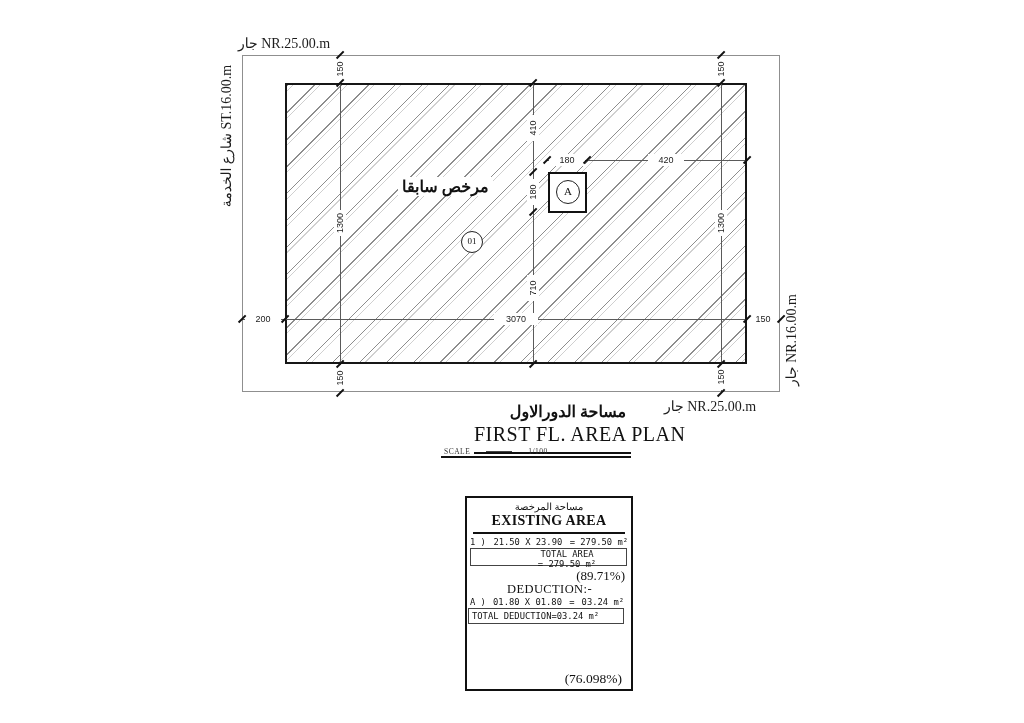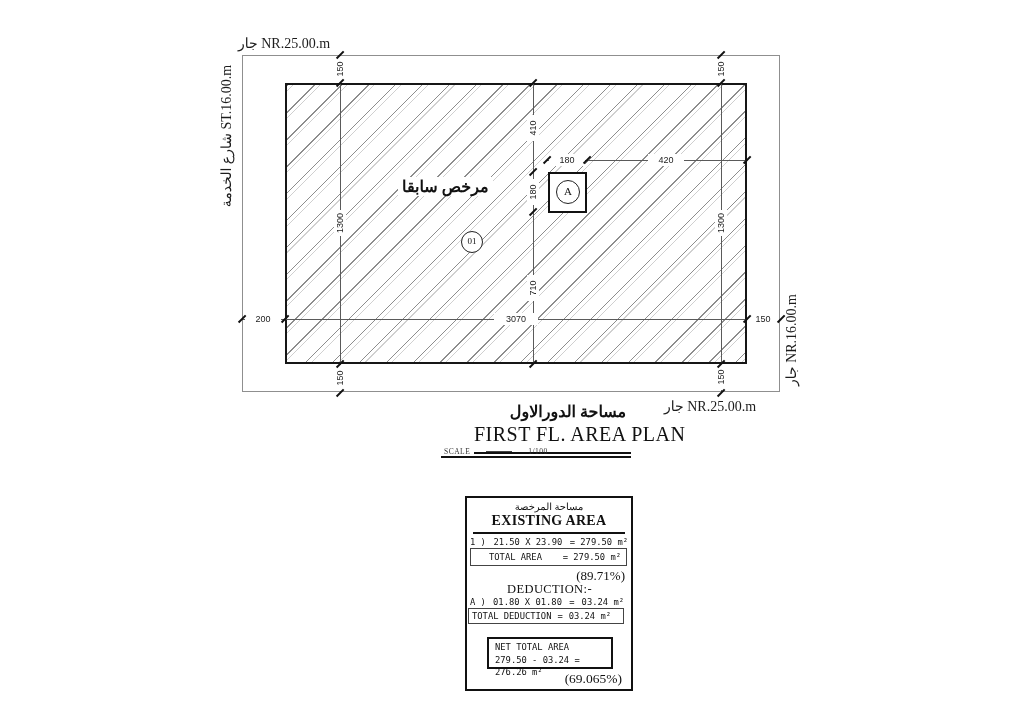--- a/index.html
+++ b/index.html
@@ -52,26 +52,26 @@
     border:2px solid #111;box-sizing:border-box;background:#fff;}
   .area-table *{box-sizing:border-box;}
   .t-abs{position:absolute;}
   .t-ar{top:3px;left:0;width:100%;text-align:center;font-size:10px;font-weight:400;}
   .t-en{top:15px;left:0;width:100%;text-align:center;font-size:14px;font-weight:700;
     letter-spacing:.3px;white-space:nowrap;}
   .t-underline{left:6px;top:34px;width:152px;height:2.4px;background:#111;}
   .mono{font-family:"DejaVu Sans Mono",monospace;font-size:8.8px;color:#111;}
   .t-row1{left:3px;top:39px;width:158px;display:flex;justify-content:space-between;}
   .ta-box{left:3px;top:50px;width:157px;height:18px;border:1.2px solid #444;
-    display:flex;align-items:center;justify-content:space-between;padding:0 5px 0 18px;}
+    display:flex;align-items:center;justify-content:space-between;padding:0 5px 0 42px;flex-direction:column;}
   .t-pct1{right:6px;top:70px;font-size:13px;}
   .t-ded{left:4px;top:84px;font-size:12.5px;letter-spacing:.4px;margin-left:36px;}
   .t-rowA{left:3px;top:99px;width:154px;display:flex;justify-content:space-between;}
   .td-box{left:1px;top:110px;width:156px;height:16px;border:1.2px solid #444;
-    display:flex;align-items:center;justify-content:space-between;padding:0 12px 0 3px;}
+    display:flex;align-items:center;padding:0 12px 0 3px;}
   .net-box{left:20px;top:139px;width:126px;height:32px;border:2.4px solid #111;
     padding:2px 0 0 6px;line-height:12.5px;}
   .t-pct2{right:9px;top:173px;font-size:13.5px;}
 </style>
 </head>
 <body>
 
 <div class="sheet">
 
   <div class="plot-boundary"></div>
@@ -169,21 +169,17 @@
       <span>=</span>
       <span>03.24 m²</span>
     </div>
 
     <div class="t-abs td-box mono">
       <span>TOTAL DEDUCTION</span>
       <span>=</span>
       <span>03.24 m²</span>
     </div>
 
-    <div class="t-abs net-box mono">
-      <div>NET TOTAL AREA</div>
-      <div>279.50 - 03.24 = 276.26 m²</div>
-    </div>
 
-    <div class="t-abs t-pct2">(69.065%)</div>
+    <div class="t-abs t-pct2">(76.098%)</div>
   </div>
 
 </div>
 
 </body></html>

